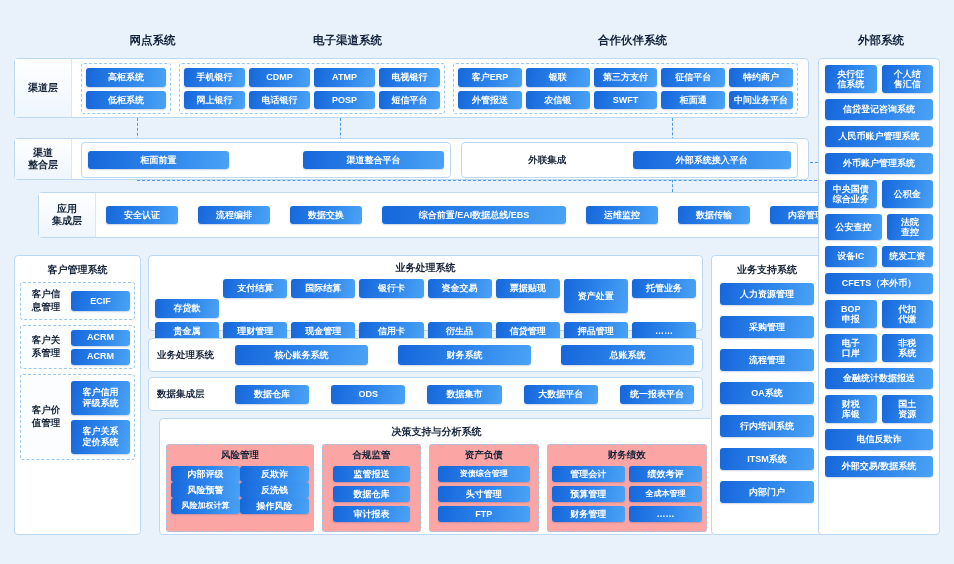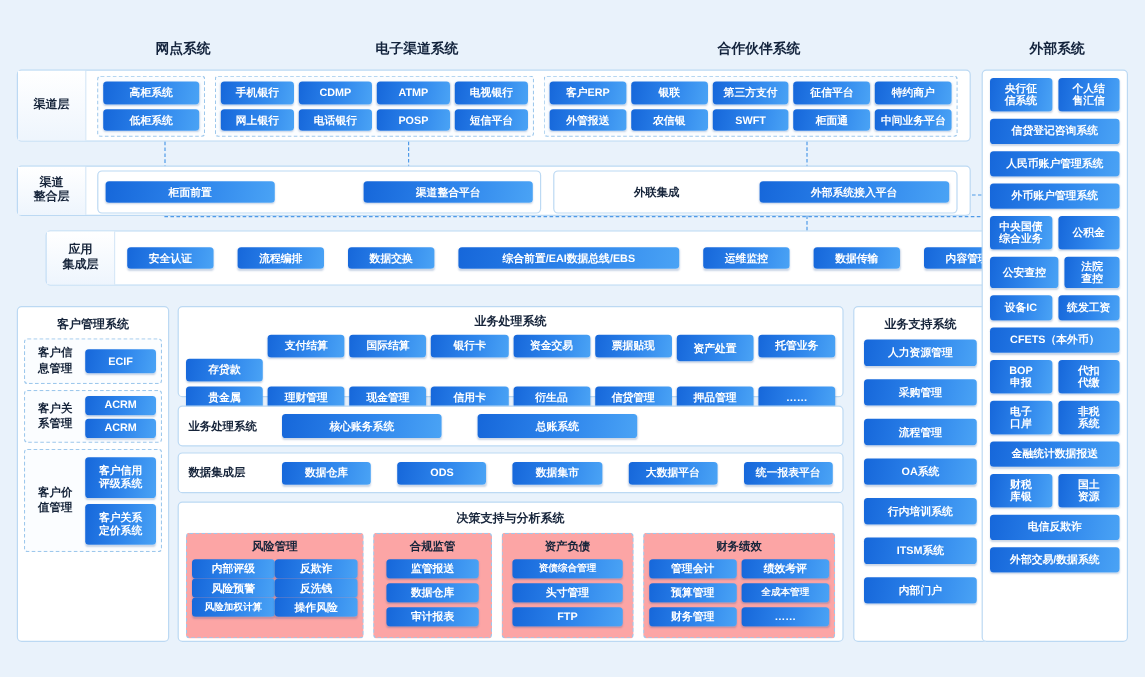--- a/index.html
+++ b/index.html
@@ -182,53 +182,54 @@
 
   <div class="panel" style="position:absolute;left:148px;top:255px;width:555px;height:76px;padding:4px 6px;">
     <div class="panel-ttl" style="margin:1px 0 4px;">业务处理系统</div>
     <div class="grid" style="grid-template-columns:repeat(8,1fr);gap:4px;">
       <div class="chip" style="height:19px;margin-top:20px;">存贷款</div>
       <div class="chip" style="height:19px;">支付结算</div>
       <div class="chip" style="height:19px;">国际结算</div>
       <div class="chip" style="height:19px;">银行卡</div>
       <div class="chip" style="height:19px;">资金交易</div>
       <div class="chip" style="height:19px;">票据贴现</div>
-      <div class="chip" style="height:22px;">资产处置</div>
+      <div class="chip" style="height:34px;">资产处置</div>
       <div class="chip" style="height:19px;">托管业务</div>
       <div class="chip" style="height:19px;">贵金属</div>
       <div class="chip" style="height:19px;">理财管理</div>
       <div class="chip" style="height:19px;">现金管理</div>
       <div class="chip" style="height:19px;">信用卡</div>
       <div class="chip" style="height:19px;">衍生品</div>
       <div class="chip" style="height:19px;">信贷管理</div>
       <div class="chip" style="height:19px;">押品管理</div>
       <div class="chip" style="height:19px;">……</div>
     </div>
   </div>
 
   <div class="panel" style="position:absolute;left:148px;top:338px;width:555px;height:34px;display:flex;align-items:center;padding:0 8px;">
     <div class="sec-ttl" style="flex:0 0 78px;text-align:left;">业务处理系统</div>
     <div class="grid" style="flex:1;grid-template-columns:repeat(3,1fr);gap:30px;">
       <div class="chip" style="height:20px;">核心账务系统</div>
+      <div class="chip" style="height:20px;">财务系统</div>
       <div class="chip" style="height:20px;">总账系统</div>
     </div>
   </div>
 
   <div class="panel" style="position:absolute;left:148px;top:377px;width:555px;height:34px;display:flex;align-items:center;padding:0 8px;">
     <div class="sec-ttl" style="flex:0 0 78px;text-align:left;">数据集成层</div>
     <div class="grid" style="flex:1;grid-template-columns:repeat(5,1fr);gap:22px;">
       <div class="chip" style="height:19px;">数据仓库</div>
       <div class="chip" style="height:19px;">ODS</div>
       <div class="chip" style="height:19px;">数据集市</div>
       <div class="chip" style="height:19px;">大数据平台</div>
       <div class="chip" style="height:19px;">统一报表平台</div>
     </div>
   </div>
 
-  <div class="panel" style="position:absolute;left:148px;top:418px;width:555px;height:117px;padding:4px 6px;">
+  <div class="panel" style="position:absolute;left:159px;top:418px;width:555px;height:117px;padding:4px 6px;">
     <div class="panel-ttl" style="margin:2px 0 5px;">决策支持与分析系统</div>
     <div style="display:flex;gap:8px;height:88px;">
 
       <div class="dash-tint" style="flex:1.33;padding:4px;">
         <div class="sec-ttl" style="margin-bottom:4px;">风险管理</div>
         <div class="grid" style="grid-template-columns:1fr 1fr;gap:0;">
           <div class="chip" style="height:16px;">内部评级</div>
           <div class="chip" style="height:16px;">反欺诈</div>
           <div class="chip" style="height:16px;">风险预警</div>
           <div class="chip" style="height:16px;">反洗钱</div>

